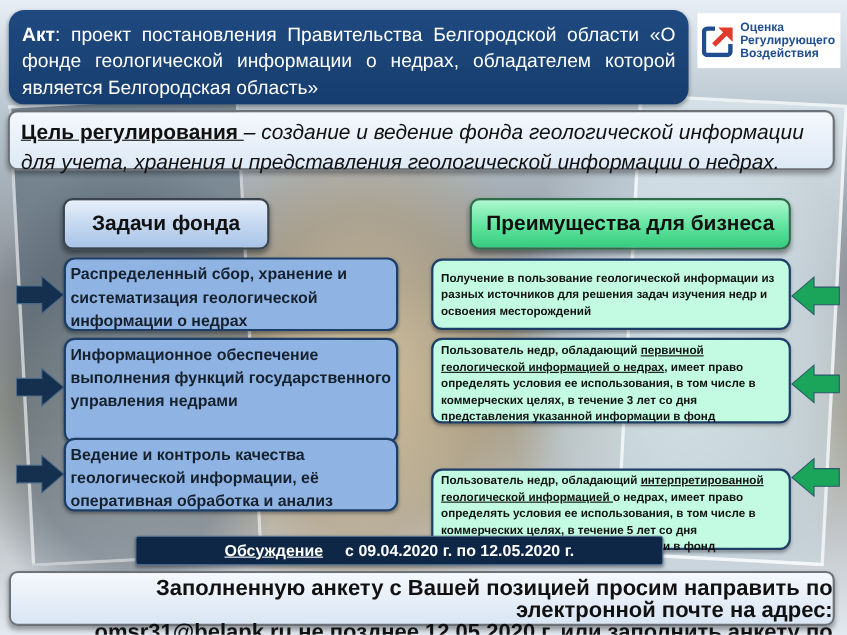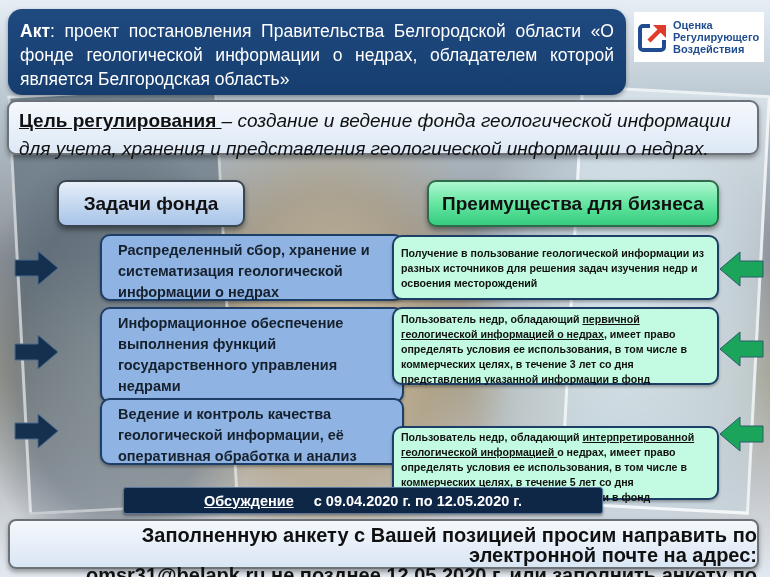--- a/index.html
+++ b/index.html
@@ -92,27 +92,26 @@
     background: linear-gradient(180deg, #aef7d0 0%, #5fe39d 55%, #36cc7f 100%);
     border-color: #2e6b4a;
   }
 
   
   .task {
     position: absolute; left: 58px; width: 304px;
     background: #8fb3e3;
     border: 2px solid #1d3e66;
     border-radius: 10px;
-    padding: 4px 16px;
+    padding: 4px 4px;
     font-size: 14.5px;
     line-height: 21px;
     font-weight: bold;
     color: #16212e;
     box-shadow: 0 2px 3px rgba(0,0,0,0.3);
-    margin-left: 42px;
   }
   .task-1 { top: 234px; height: 67px; }
   .task-2 { top: 307px; height: 96px; }
   .task-3 { top: 398px; height: 67px; }
 
   
   .benefit {
     position: absolute; left: 392px; width: 327px;
     background: #c2fbe1;
     border: 2px solid #1d3e66;

